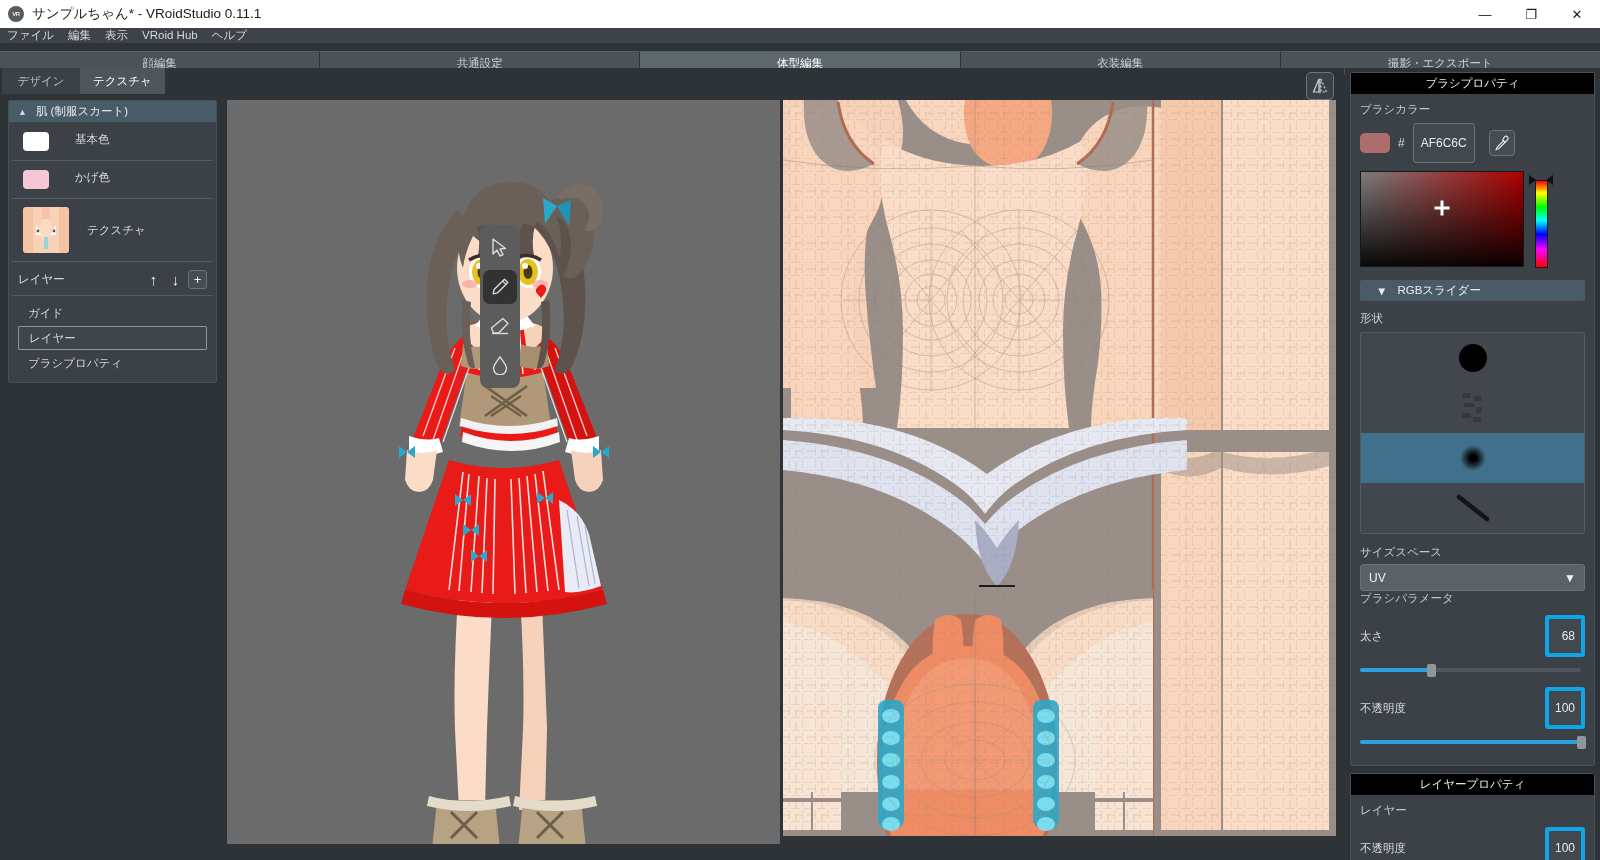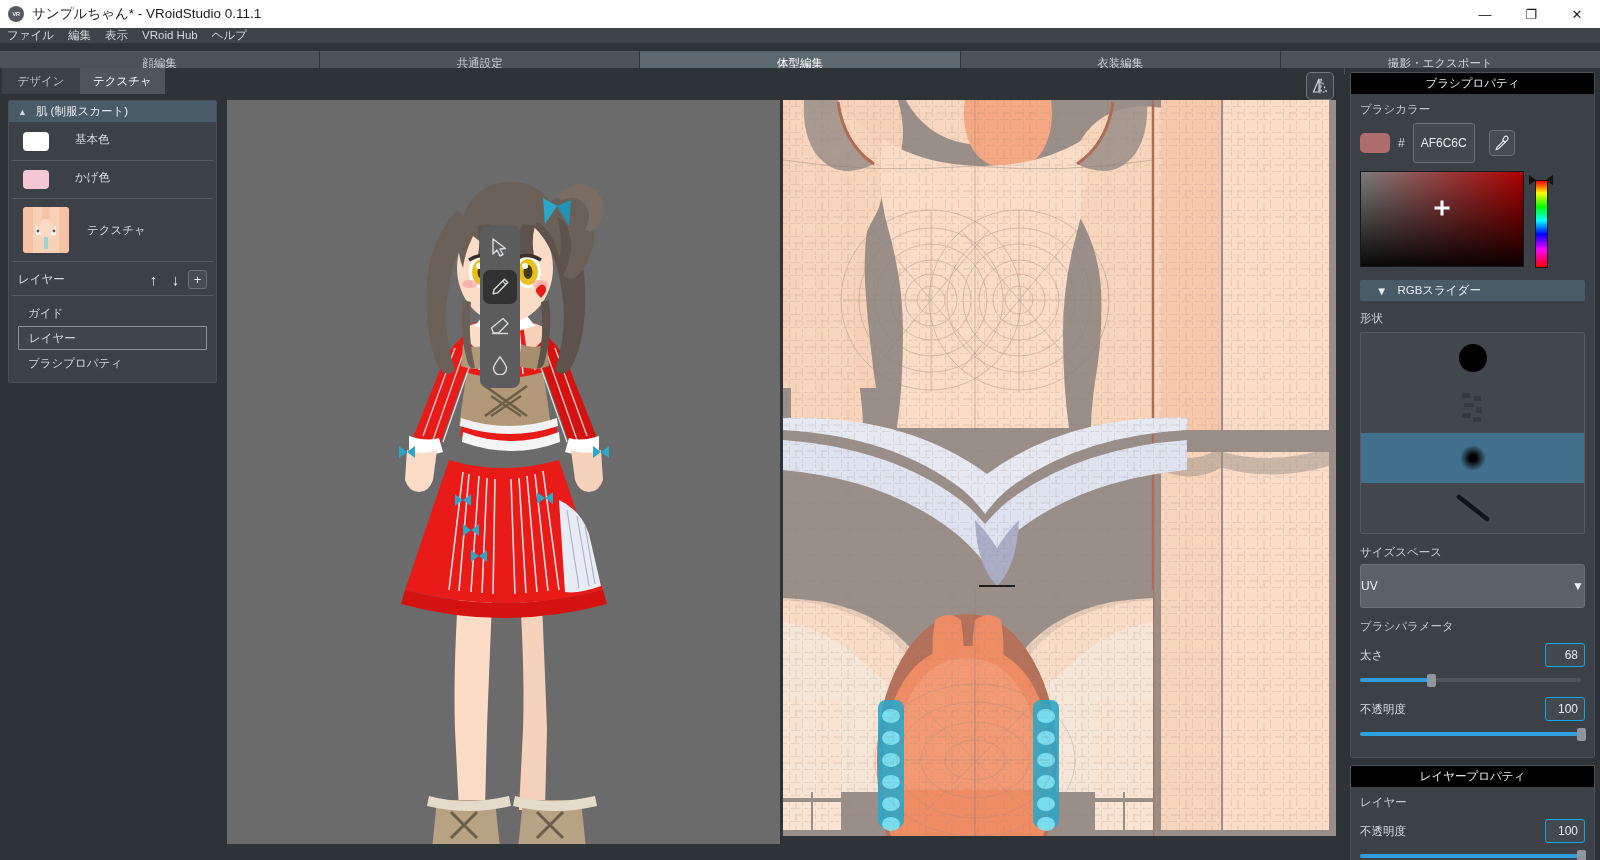--- a/index.html
+++ b/index.html
@@ -232,32 +232,32 @@
     font-size: 11.5px; color: #e9eef1; margin: 9px 0 10px 0;
   }
   .shape-list {
     border: 1px solid #555c61; background: #41474c; border-radius: 2px;
   }
   .shape-item {
     height: 50px; display: flex; align-items: center; justify-content: center;
   }
   .shape-item.selected { background: #41708c; }
   .dropdown {
-    height: 44px; background: #5a6167; border: 1px solid #6b7379; border-radius: 3px;
-    display: flex; align-items: center; padding: 0 0;
-    font-size: 12px; color: #eef2f5; margin-bottom: 11px;
+    height: 27px; background: #5a6167; border: 1px solid #6b7379; border-radius: 3px;
+    display: flex; align-items: center; padding: 0 8px;
+    font-size: 12px; color: #eef2f5; 
   }
   .dropdown .dval { flex: 1; }
   .param-row {
     display: flex; align-items: center; margin-bottom: 5px; margin-top: 9px;
   }
   .param-name { flex: 1; font-size: 11.5px; color: #d6dbdf; }
   .numbox {
-    background: #41484e; border: 1px solid #0ea5e9; border-radius: 3px;
-    height: 24px; width: 40px; padding: 0 6px;
+    background: #41484e; border: 4px solid #0ea5e9; border-radius: 3px;
+    height: 42px; width: 40px; padding: 0 6px;
     display: flex; align-items: center; justify-content: flex-end;
     font-size: 12px; color: #e7ecef;
   }
   .slider { position: relative; height: 16px; margin-bottom: 4px; }
   .slider-track {
     position: absolute; left: 0; right: 4px; top: 6px; height: 4px;
     background: #4f565b; border-radius: 2px;
   }
   .slider-fill {
     position: absolute; left: 0; top: 6px; height: 4px;

